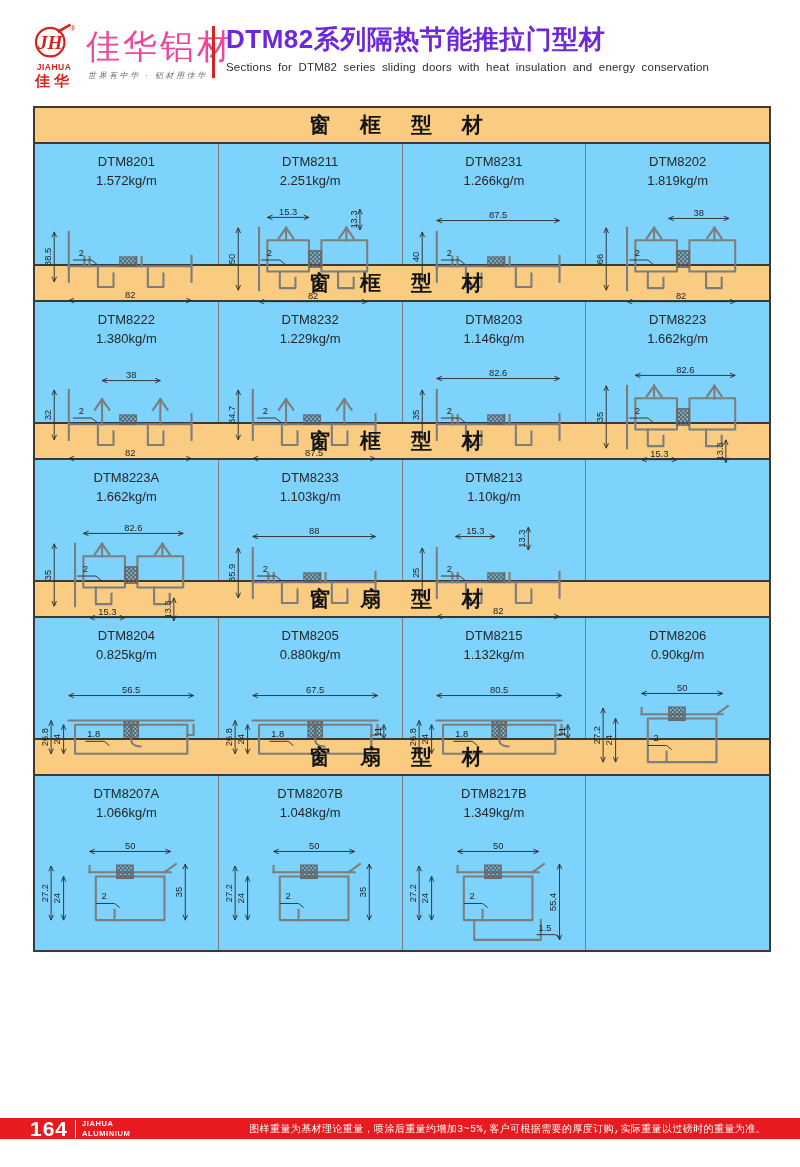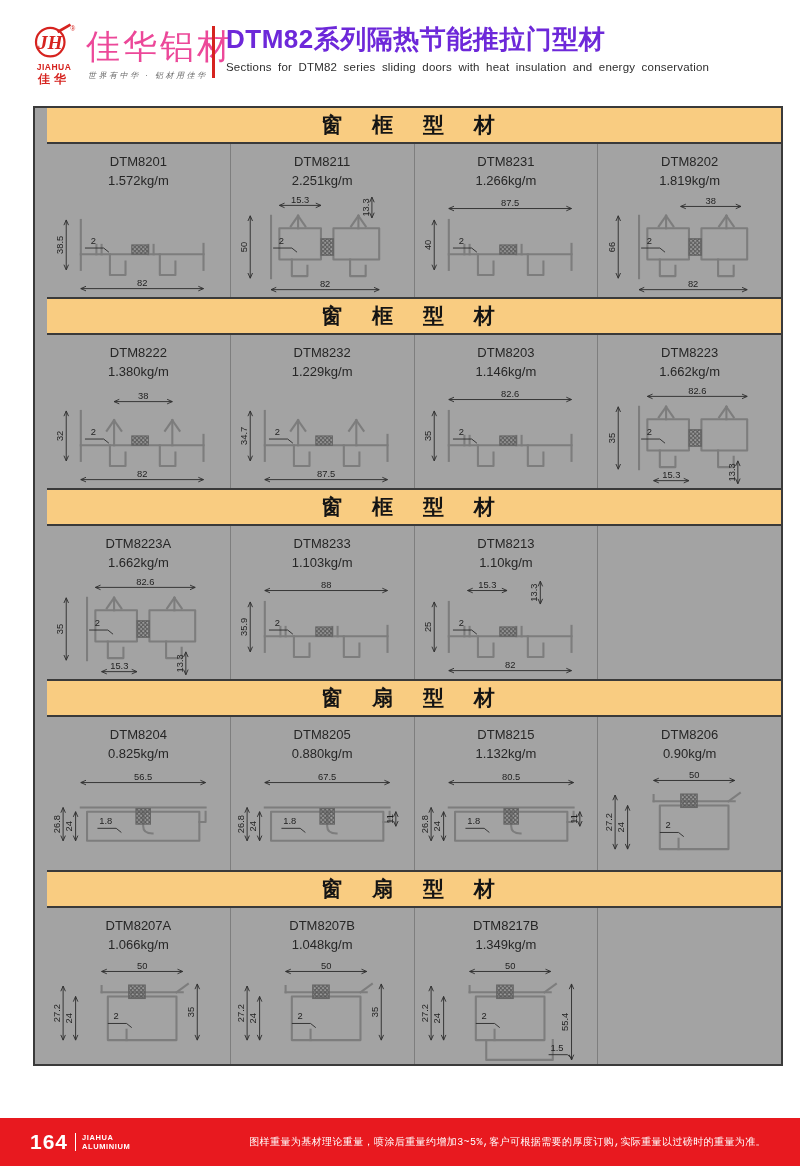--- a/index.html
+++ b/index.html
@@ -5,48 +5,48 @@
   html,body{margin:0;padding:0;background:#e9e9e9;}
   .page{position:relative;width:800px;height:1167px;margin:0 auto;background:#ffffff;
         font-family:"Liberation Sans",sans-serif;overflow:hidden;}
 
   
   .hdr{position:absolute;top:22px;left:28px;right:34px;height:66px;}
   .logo-block{position:absolute;left:0;top:0;width:184px;height:66px;}
   .logo-mark{position:absolute;left:2px;top:0;width:46px;height:42px;}
   .logo-sub{position:absolute;left:0;top:40px;width:52px;text-align:center;
             color:#d6231f;font-weight:bold;font-size:8.5px;letter-spacing:.5px;line-height:1.2;}
-  .logo-cn-small{color:#d6231f;font-weight:bold;font-size:12px;letter-spacing:4px;text-align:center;}
+  .logo-cn-small{color:#d6231f;font-weight:bold;font-size:15px;letter-spacing:4px;text-align:center;}
   .brand-cn{position:absolute;left:58px;top:2px;font-size:34px;font-weight:normal;color:#ec4899;
             letter-spacing:3px;white-space:nowrap;}
   .brand-tagline{position:absolute;left:60px;top:48px;font-size:8px;color:#6c6c6c;
                  letter-spacing:2.5px;white-space:nowrap;font-style:italic;}
   .hdr-divider{position:absolute;left:184px;top:4px;width:3px;height:52px;background:#d6231f;}
   .title-block{position:absolute;left:198px;top:0;}
   .title-cn{font-size:26px;font-weight:bold;color:#6d28d9;letter-spacing:.5px;white-space:nowrap;}
   .title-en{margin-top:4px;font-size:11.5px;color:#2e2e2e;letter-spacing:.2px;
             word-spacing:3px;white-space:nowrap;}
 
   
-  .catalog{position:absolute;left:33px;top:106px;width:734px;border:2px solid #3a3a3a;background:#a3a3a3;padding-left:12px;}
+  .catalog{position:absolute;left:33px;top:106px;width:734px;border:2px solid #3a3a3a;background:#7dd3fc;}
   .sec-hd{background:#f9cc81;height:34px;line-height:34px;text-align:center;
           font-size:21px;font-weight:bold;color:#141414;letter-spacing:12px;
           border-bottom:2px solid #3a3a3a;}
   .sec + .sec .sec-hd{border-top:2px solid #3a3a3a;}
   .row{display:flex;}
-  .cell{flex:1 1 0;border-right:1px solid #7e7e7e;height:153px;box-sizing:border-box;
+  .cell{flex:1 1 0;border-right:1px solid #7e7e7e;height:120px;box-sizing:border-box;
         display:flex;flex-direction:column;align-items:center;padding-top:9px;}
   .cell:last-child{border-right:none;}
-  .row.tall .cell{height:156px;}
+  .row.tall .cell{height:174px;}
   .code,.wt{font-size:13px;color:#262626;line-height:1.45;text-align:center;}
-  .draw{margin-top:4px;}
+  .draw{margin-top:16px;}
   .draw svg{display:block;}
 
   
-  .footbar{position:absolute;left:0;top:1118px;width:800px;height:48px;background:#e8191f;
+  .footbar{position:absolute;left:0;top:1118px;width:800px;height:21px;background:#e8191f;
            color:#ffffff;display:flex;align-items:center;}
   .pg{font-size:21px;font-weight:bold;margin-left:30px;letter-spacing:1px;}
   .fdiv{width:1px;height:18px;background:#ffffff;margin:0 6px 0 7px;}
   .fbrand{font-size:7.5px;line-height:1.25;letter-spacing:.6px;font-weight:bold;}
   .fnote{margin-left:auto;margin-right:34px;font-size:10px;letter-spacing:.4px;white-space:nowrap;font-family:Liberation Mono, monospace;}
 </style>
 </head>
 <body>
 
 <div class="page">

